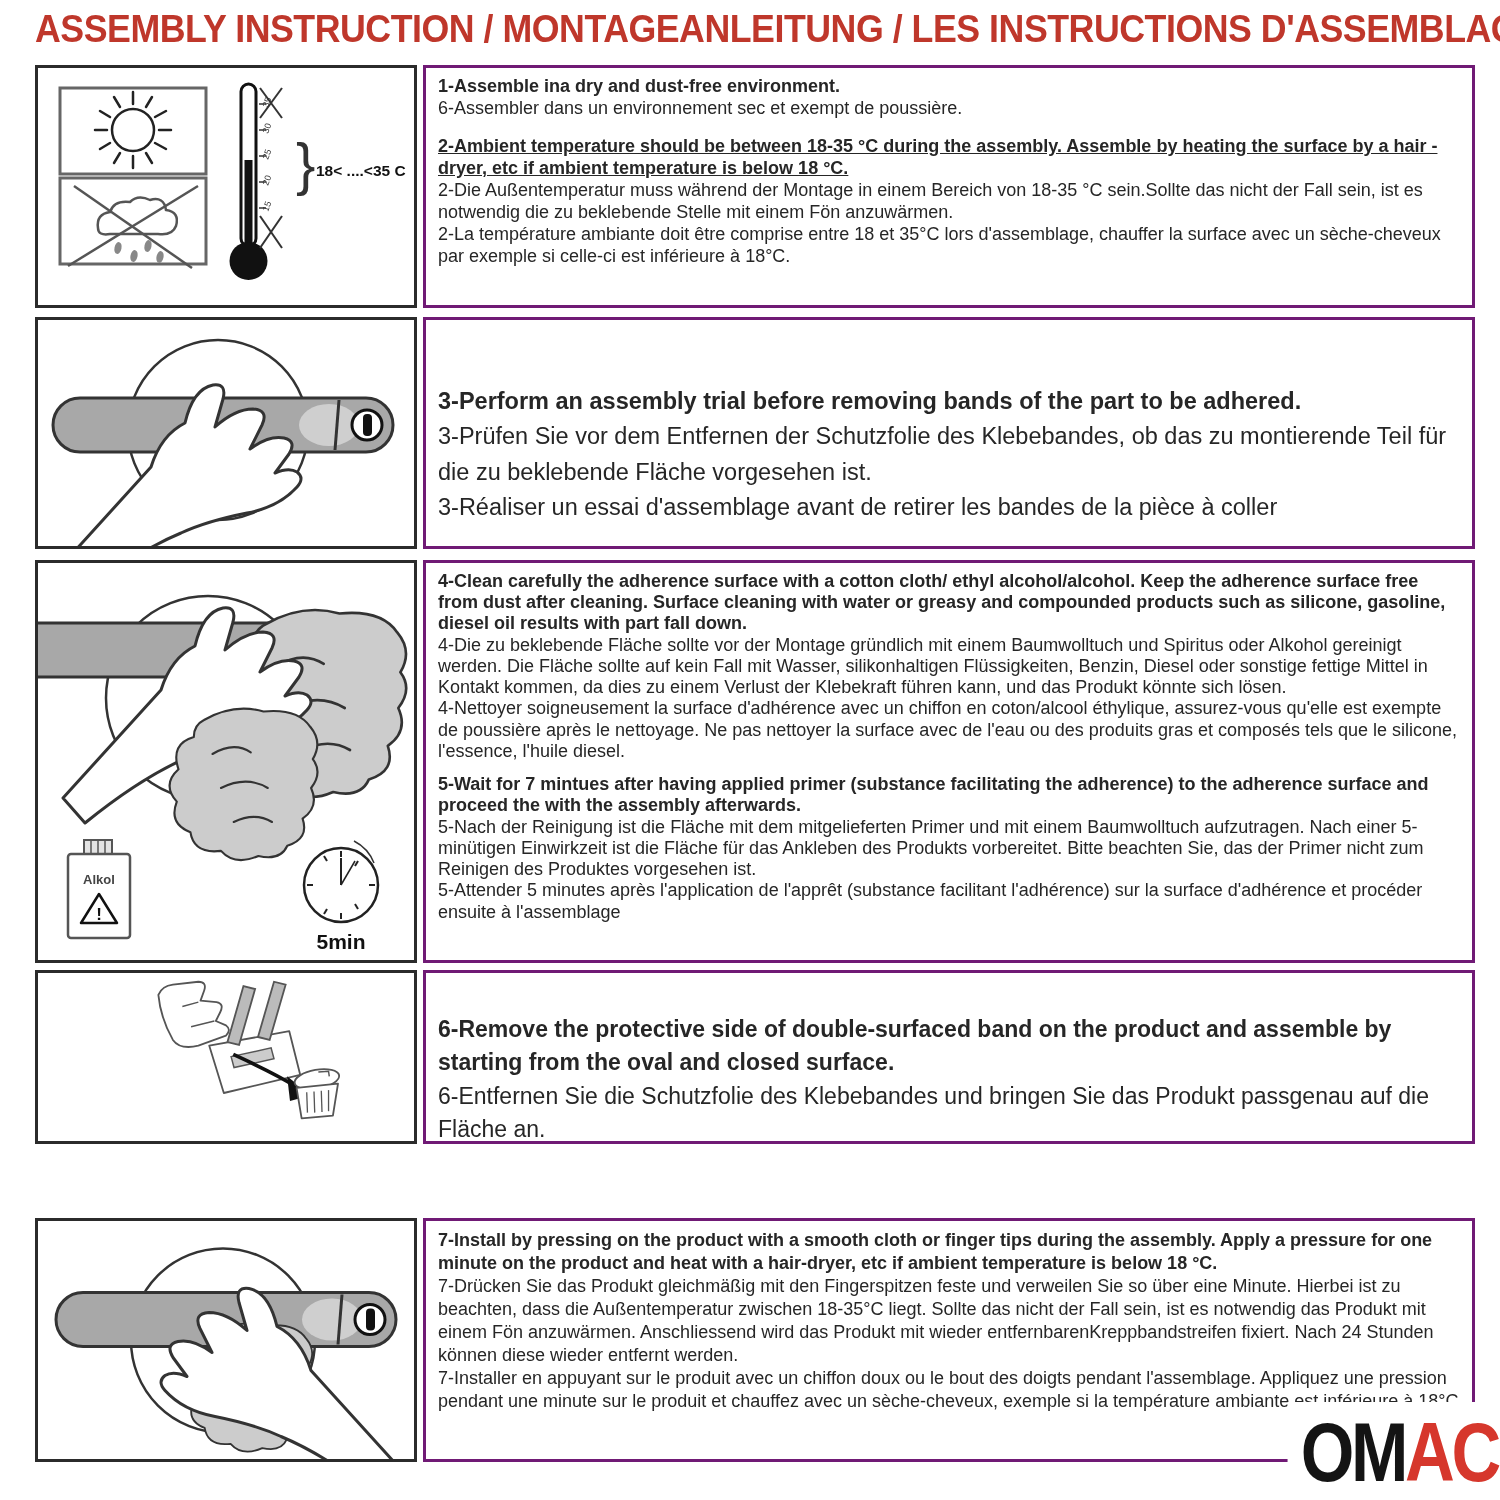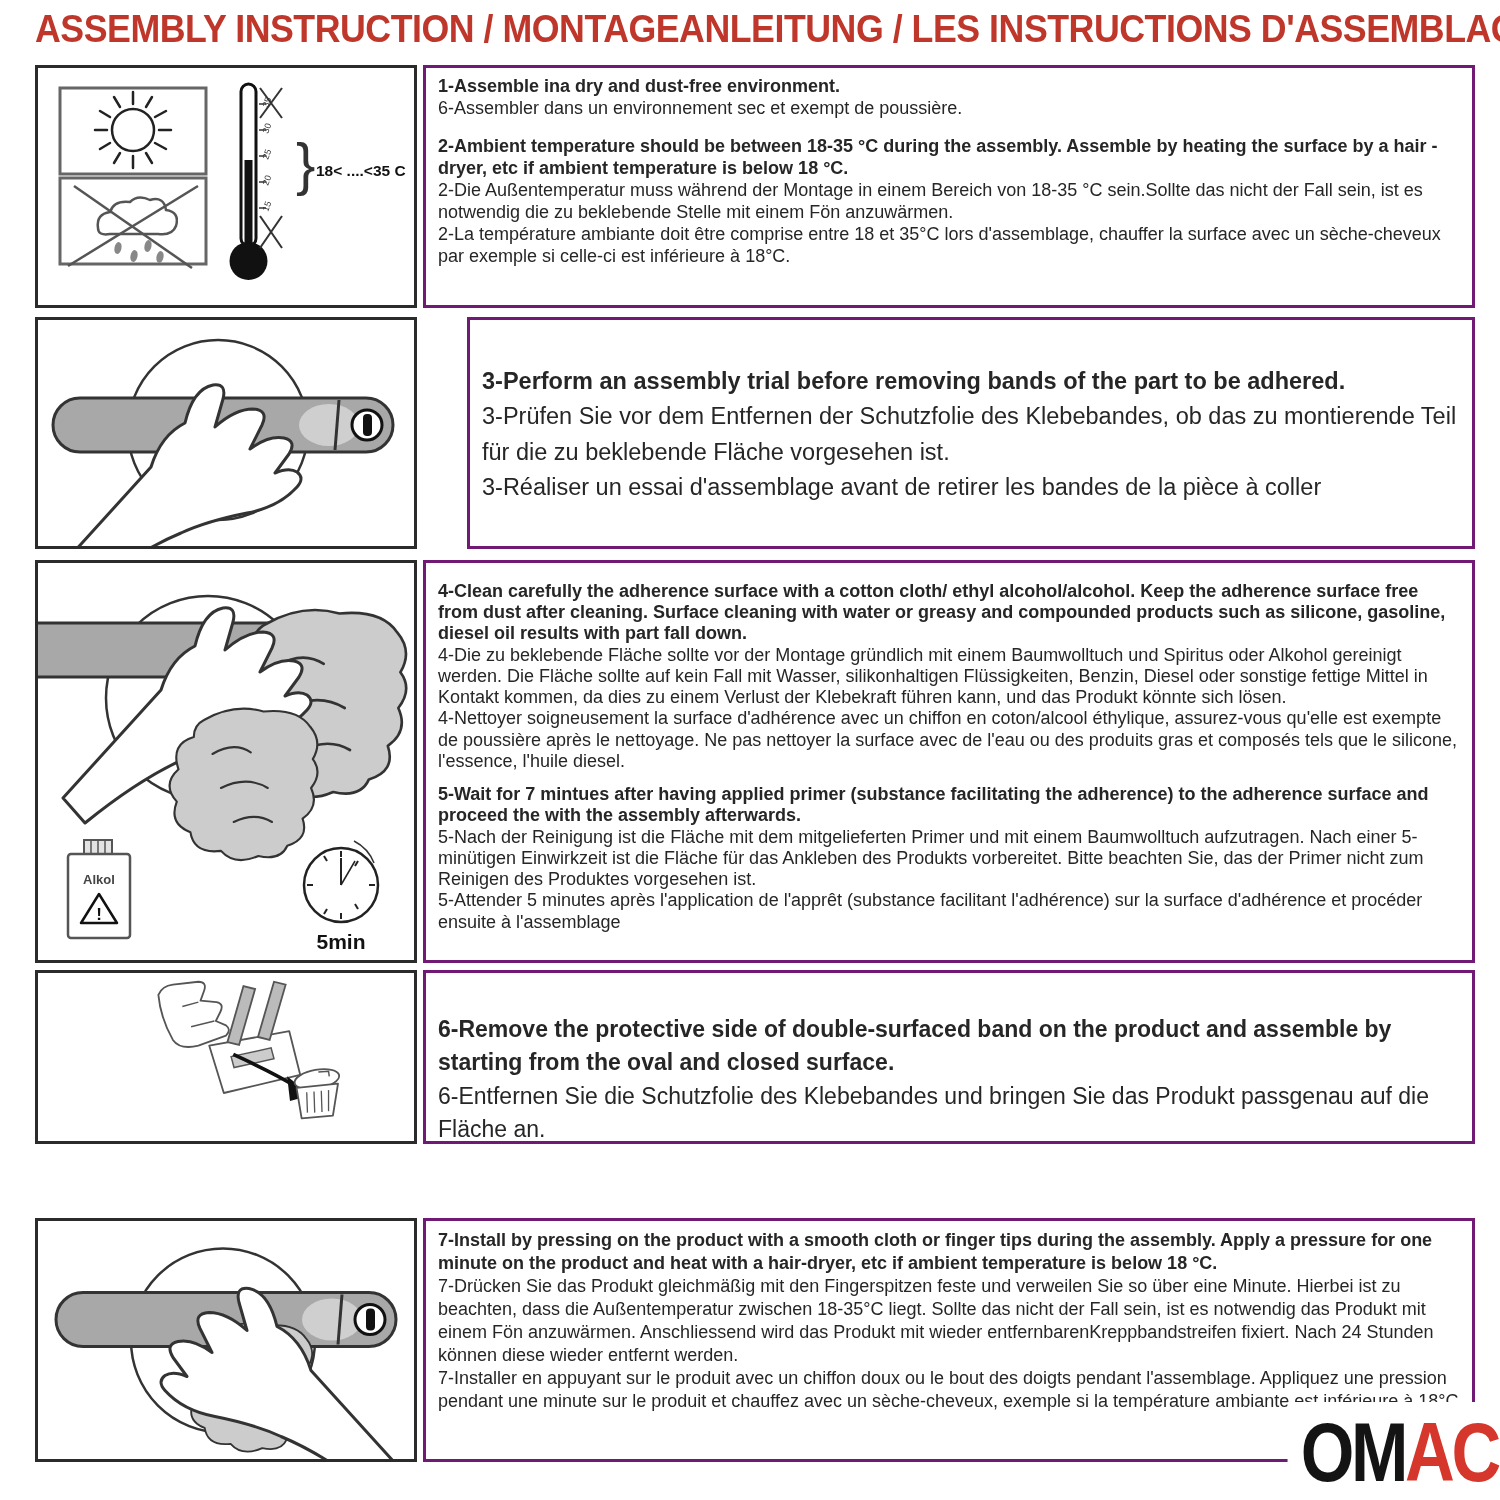--- a/index.html
+++ b/index.html
@@ -9,27 +9,27 @@
   .title{position:absolute;top:8px;left:35px;margin:0;font-size:38px;font-weight:800;
          color:#bf372b;white-space:nowrap;transform:scaleX(.94);transform-origin:left top;
          letter-spacing:-0.5px;}
 
   .row{position:absolute;left:35px;width:1440px;display:flex;gap:6px;box-sizing:border-box;}
   .figure-box{flex:0 0 382px;width:382px;border:3px solid #2b2b2b;background:#fff;overflow:hidden;box-sizing:border-box;}
   .figure-box svg{display:block;width:100%;height:100%;}
   .text-box{flex:1;border:3px solid #701a75;background:#fff;box-sizing:border-box;padding:8px 12px;overflow:hidden;}
   .text-box p{margin:0;color:#262626;}
   .b{font-weight:700;color:#000;}
-  .gap{margin-top:16px !important;}
+  .gap{margin-top:16px !important;text-decoration:underline;}
   .gap-sm{margin-top:12px !important;}
 
   .row1 .text-box p{font-size:18px;line-height:1.22;}
-  .row2 .text-box{padding-top:44px;margin-left:44px;}
+  .row2 .text-box{padding-top:64px;}
   .row2 .text-box p{font-size:23.5px;line-height:1.5;}
-  .row3 .text-box{padding-top:18px;}
+  .row3 .text-box{padding-top:8px;}
   .row3 .text-box p{font-size:18px;line-height:1.18;}
   .row4 .text-box{padding-top:40px;}
   .row4 .text-box p{font-size:23px;line-height:1.45;}
   .row5 .text-box p{font-size:18px;line-height:1.28;}
 
   .logo{position:absolute;right:0;top:1402px;height:92px;background:#fff;padding:8px 2px 0 16px;
         font-weight:800;font-size:84px;line-height:1;letter-spacing:-4px;
         transform:scaleX(.82);transform-origin:right top;white-space:nowrap;}
   .logo .lg-black{color:#141414;}
   .logo .lg-red{color:#d6372c;}

